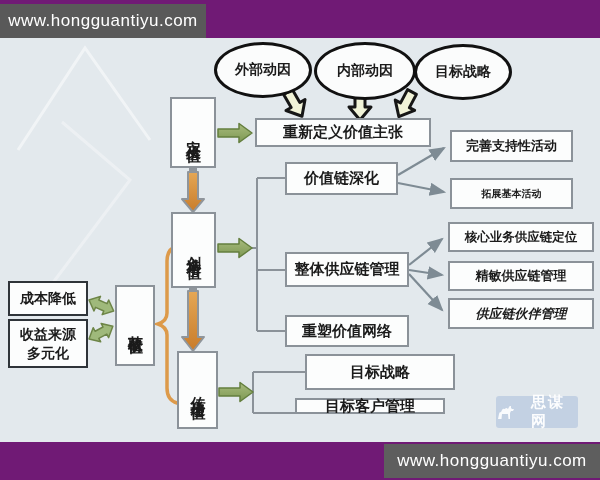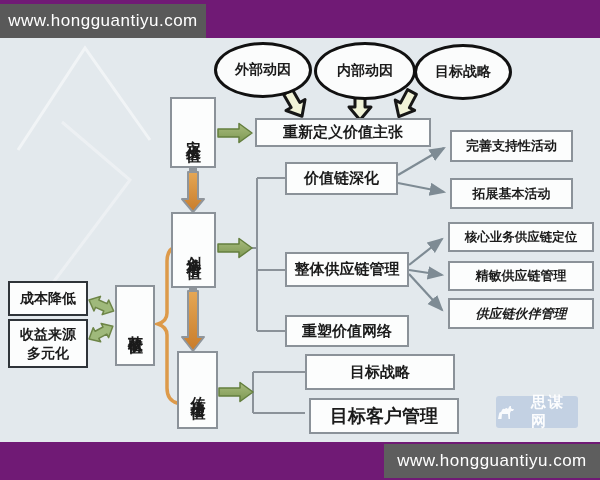--- a/index.html
+++ b/index.html
@@ -106,24 +106,24 @@
   <div class="box dark twoline" style="left:8px;top:319px;width:80px;height:49px;font-size:14px;">
     <span>收益来源</span>
     <span>多元化</span>
   </div>
 
   <div class="box" style="left:255px;top:118px;width:176px;height:29px;font-size:15px;">重新定义价值主张</div>
   <div class="box" style="left:285px;top:162px;width:113px;height:33px;font-size:15px;">价值链深化</div>
   <div class="box" style="left:285px;top:252px;width:124px;height:35px;font-size:15px;">整体供应链管理</div>
   <div class="box" style="left:285px;top:315px;width:124px;height:32px;font-size:15px;">重塑价值网络</div>
   <div class="box" style="left:305px;top:354px;width:150px;height:36px;font-size:15px;">目标战略</div>
-  <div class="box" style="left:309px;top:398px;width:150px;height:36px;font-size:18px;">目标客户管理</div>
+  <div class="box" style="left:295px;top:398px;width:150px;height:16px;font-size:15px;">目标客户管理</div>
 
   <div class="box" style="left:450px;top:130px;width:123px;height:32px;font-size:13px;font-family:Liberation Serif, serif;">完善支持性活动</div>
-  <div class="box" style="left:450px;top:178px;width:123px;height:31px;font-size:13px;">拓展基本活动</div>
+  <div class="box" style="left:450px;top:178px;width:123px;height:31px;font-size:10px;">拓展基本活动</div>
   <div class="box" style="left:448px;top:222px;width:146px;height:30px;font-size:12.5px;">核心业务供应链定位</div>
   <div class="box" style="left:448px;top:261px;width:146px;height:30px;font-size:13px;">精敏供应链管理</div>
   <div class="box" style="left:448px;top:298px;width:146px;height:31px;font-size:13px;font-style:italic;">供应链伙伴管理</div>
 
   <div id="watermark">
     <span style="display:flex;">
       <svg width="20" height="16" viewBox="0 0 20 16">
         <path d="M2,15 L3,10 Q3,8 5,8 L6,6 Q7,4 9,5 Q10,3 12,5 L13,3 Q13.5,1.5 15,2 L15,4 L16,5 L18,5 L17,7 L15,7 L14,9 L14,15 L12.5,15 L12,10 L6,10 L5.5,15 Z" fill="#ffffff" opacity="0.9"></path>
       </svg>
     </span>

